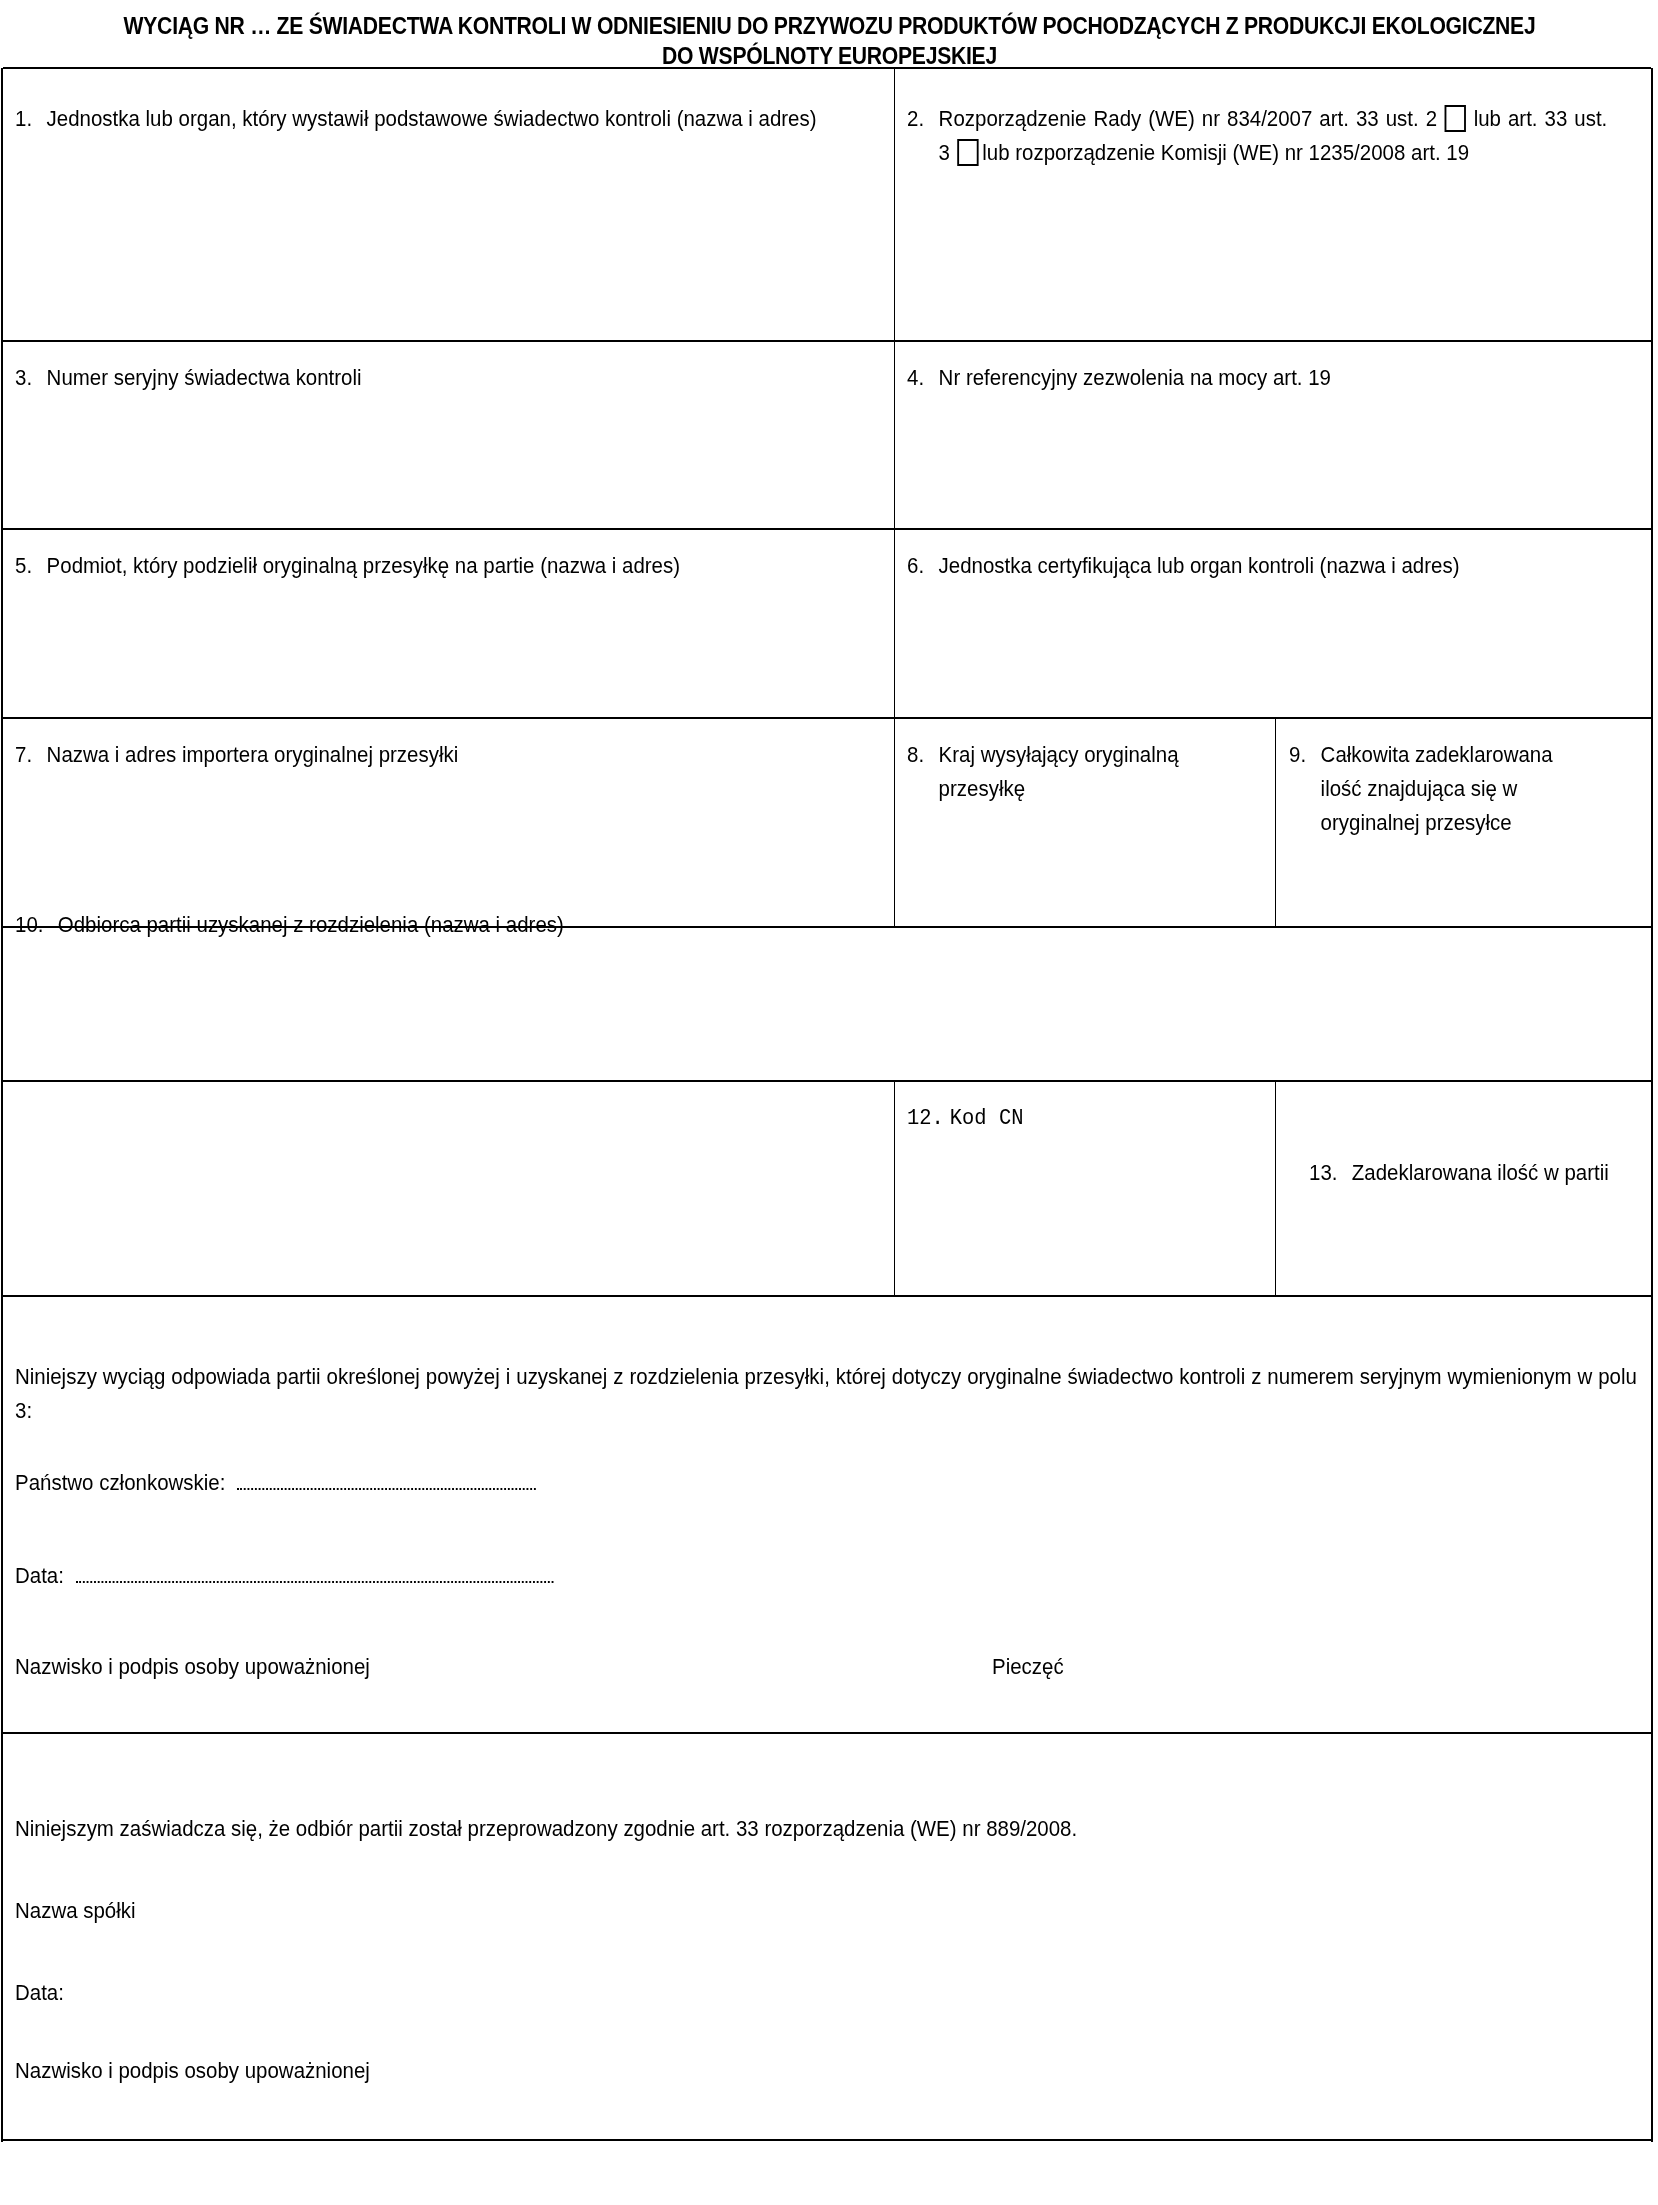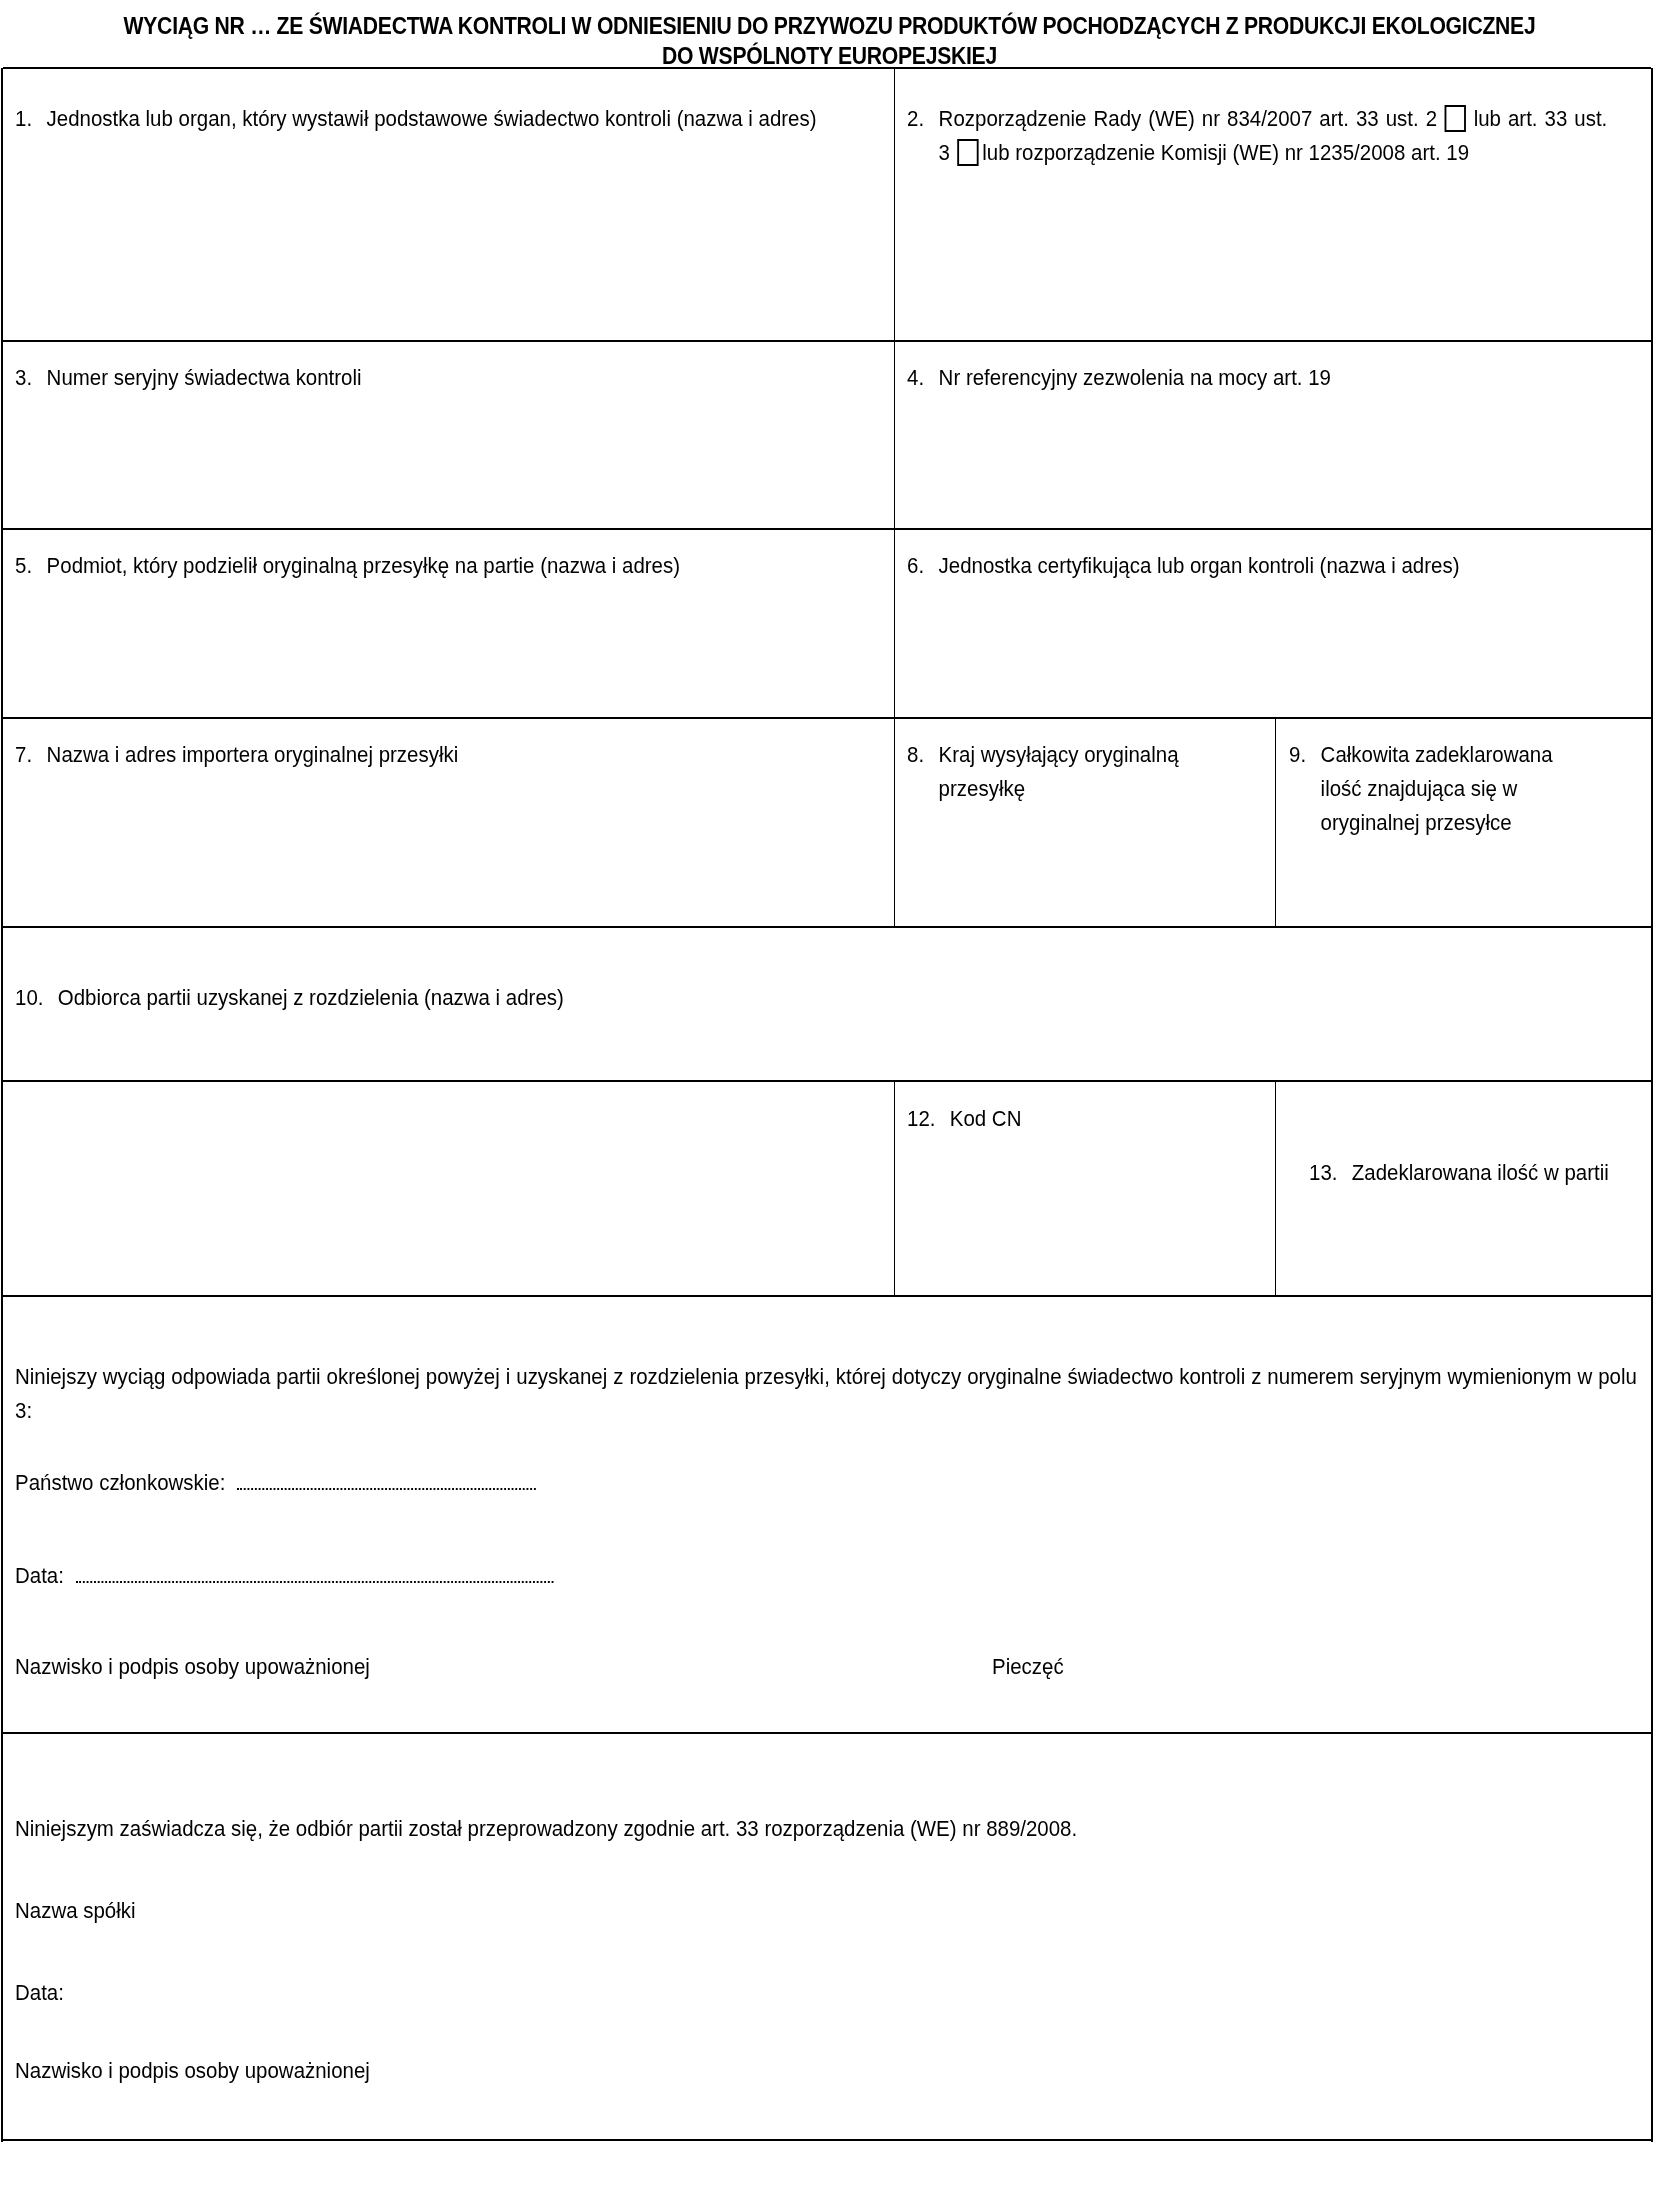--- a/index.html
+++ b/index.html
@@ -184,29 +184,29 @@
     </div>
   </div>
 
   <div class="cell" style="left:1286px; top:670px; width:327px;">
     <div class="lbl">
       <span class="num">9.</span>
       <span class="txt">Całkowita zadeklarowana ilość znajdująca się w oryginalnej przesyłce</span>
     </div>
   </div>
 
-  <div class="cell" style="left:11.7px; top:913px; width:1628px;">
+  <div class="cell" style="left:11.7px; top:840px; width:1628px;">
     <div class="lbl">
       <span class="num wide">10.</span>
       <span class="txt">Odbiorca partii uzyskanej z rozdzielenia (nazwa i adres)</span>
     </div>
   </div>
 
 
-  <div class="cell" style="left:904px; top:1034px; width:362px;">
+  <div class="cell" style="left:904px; top:1034px; width:362px;font-family:Liberation Mono, monospace;">
     <div class="lbl">
       <span class="num wide">12.</span>
       <span class="txt">Kod CN</span>
     </div>
   </div>
 
   <div class="cell" style="left:1286px; top:1088px; width:362px;margin-left:20px;">
     <div class="lbl">
       <span class="num wide">13.</span>
       <span class="txt">Zadeklarowana ilość w partii</span>

